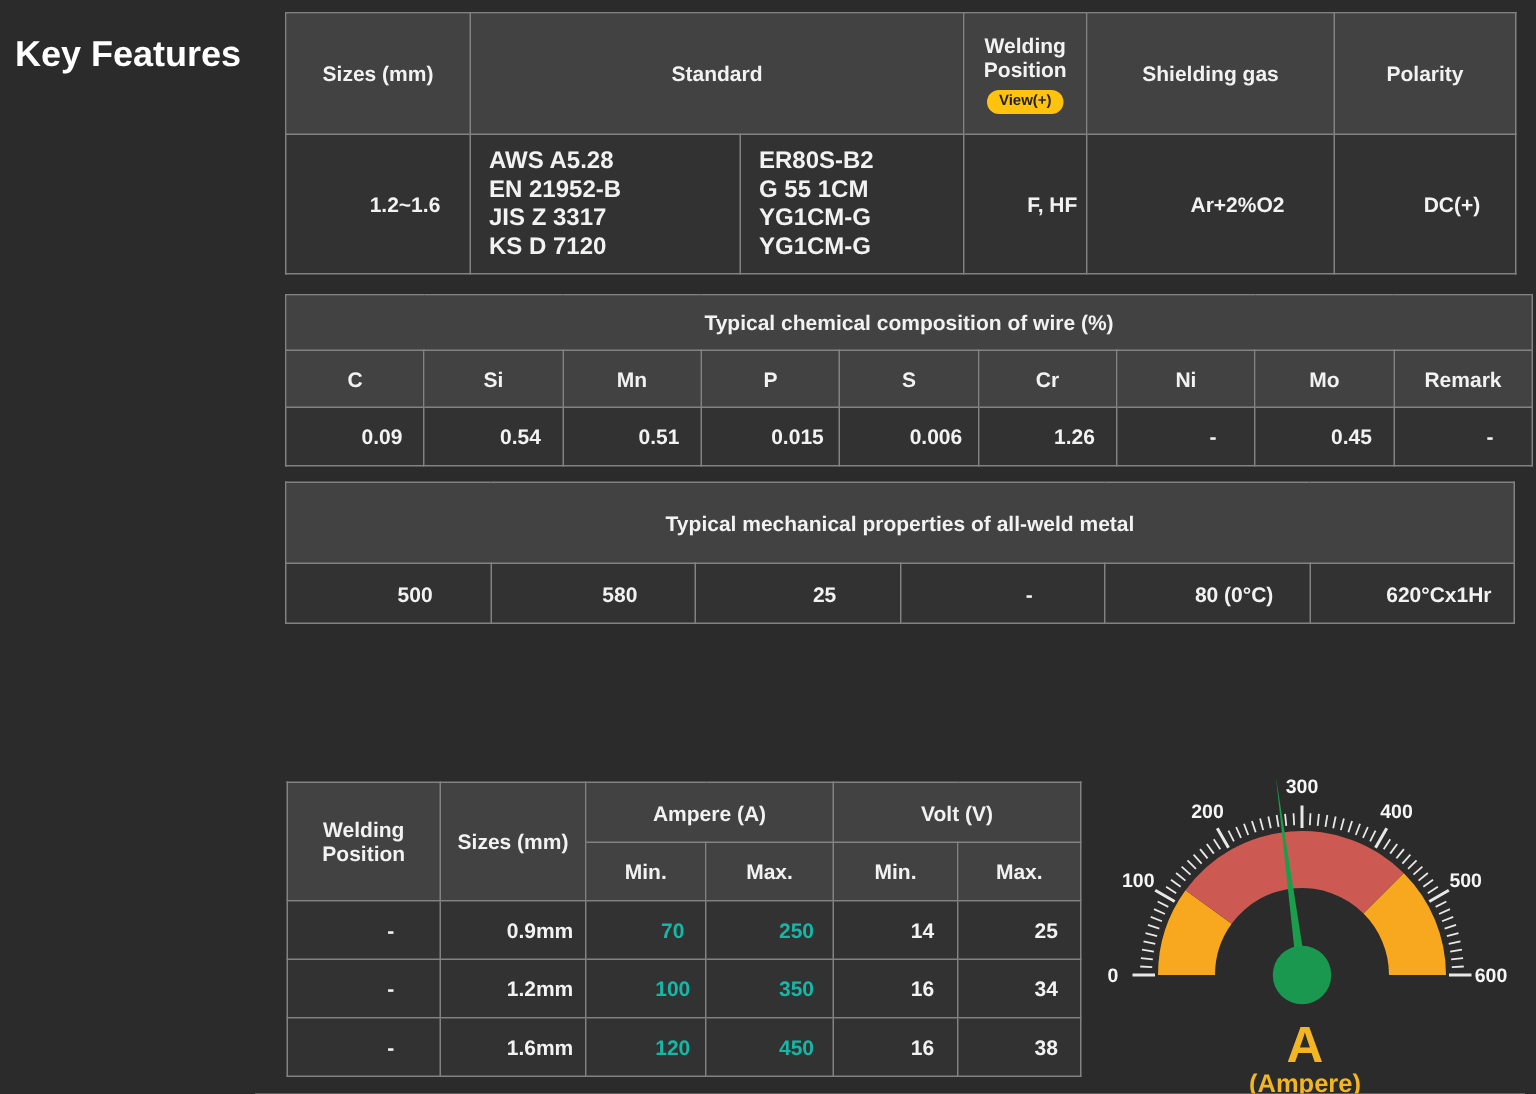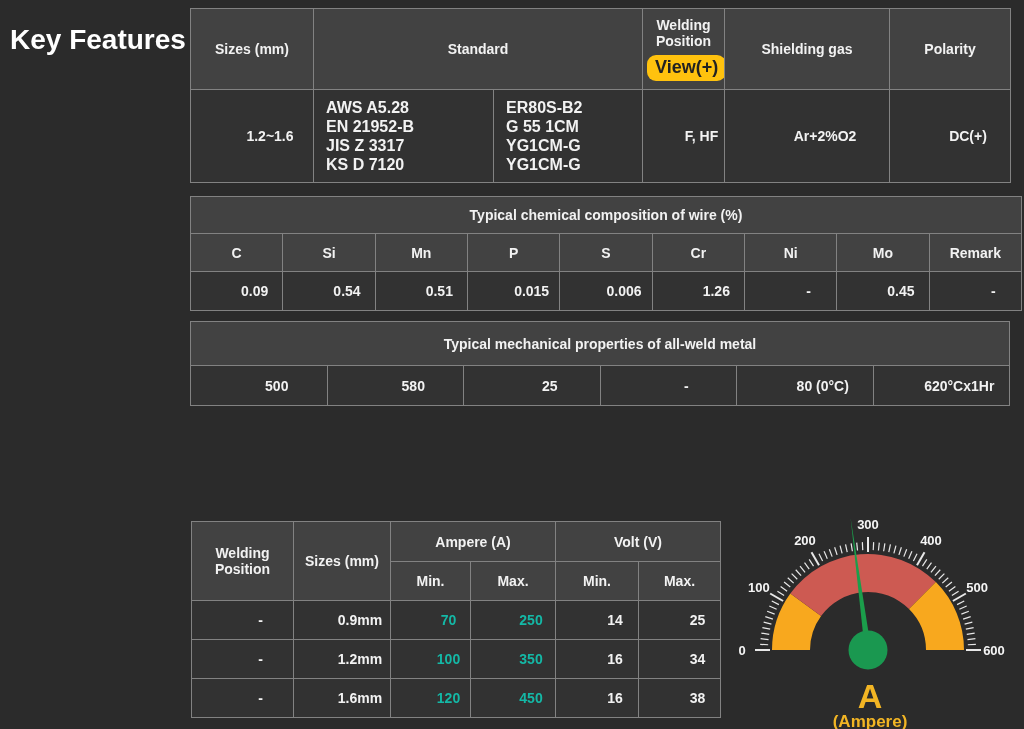--- a/index.html
+++ b/index.html
@@ -1,42 +1,42 @@
 <!DOCTYPE html>
 <html><head>
 <meta charset="utf-8">
 <style>
   html,body{margin:0;padding:0;}
   .page{position:relative;width:1024px;height:729px;background:#2b2b2b;
         font-family:"Liberation Sans",sans-serif;color:#f2f2f2;overflow:hidden;}
-  .section-heading{position:absolute;color:#ffffff;font-size:28px;font-weight:bold;line-height:23px;}
+  .section-heading{position:absolute;color:#ffffff;font-size:24px;font-weight:bold;line-height:23px;}
   #kf-heading{left:10px;top:5px;}
   #pd-heading{left:8px;top:511px;width:168px;}
 
   table{border-collapse:collapse;table-layout:fixed;position:absolute;}
   th,td{border:1px solid #828282;text-align:center;font-weight:bold;font-size:14px;
         color:#f2f2f2;padding:2px 4px;overflow:hidden;}
   th{background:#424242;}
   td{background:#323232;padding-left:40px;}
 
   .spec-table{left:190px;top:8px;width:820px;}
   .spec-table thead tr{height:81px;}
   .spec-table tbody tr{height:93px;}
   .spec-table td.left-cell{text-align:left;padding-left:12px;line-height:19px;font-size:16px;}
   .view-btn{display:inline-block;background:#ffc20e;color:#222222;border:none;border-radius:9px;
-            padding:2px 8px 3px 8px;font-size:18px;font-weight:bold;margin-top:6px;cursor:pointer;
+            padding:2px 8px 3px 8px;font-size:10px;font-weight:bold;margin-top:6px;cursor:pointer;
             font-family:"Liberation Sans",sans-serif;}
 
   .chem-table{left:190px;top:196px;width:832px;}
   .chem-table tr.title-row{height:37px;}
   .chem-table tr.head-row{height:38px;}
   .chem-table tr.value-row{height:39px;}
 
   .mech-table{left:190px;top:321px;width:820px;}
-  .mech-table tr.title-row{height:44px;}
+  .mech-table tr.title-row{height:54px;}
   .mech-table tr.head-row{height:40px;}
   .mech-table tr.value-row{height:40px;}
 
   .current-table{left:191px;top:521px;width:529px;}
   .current-table tr.head-row-1{height:40px;}
   .current-table tr.head-row-2{height:39px;}
   .current-table tr.data-row{height:39px;}
   .current-table td.gold{color:#14b8a6;}
 
   .gauge-wrap{position:absolute;left:728px;top:500px;width:284px;text-align:center;}

